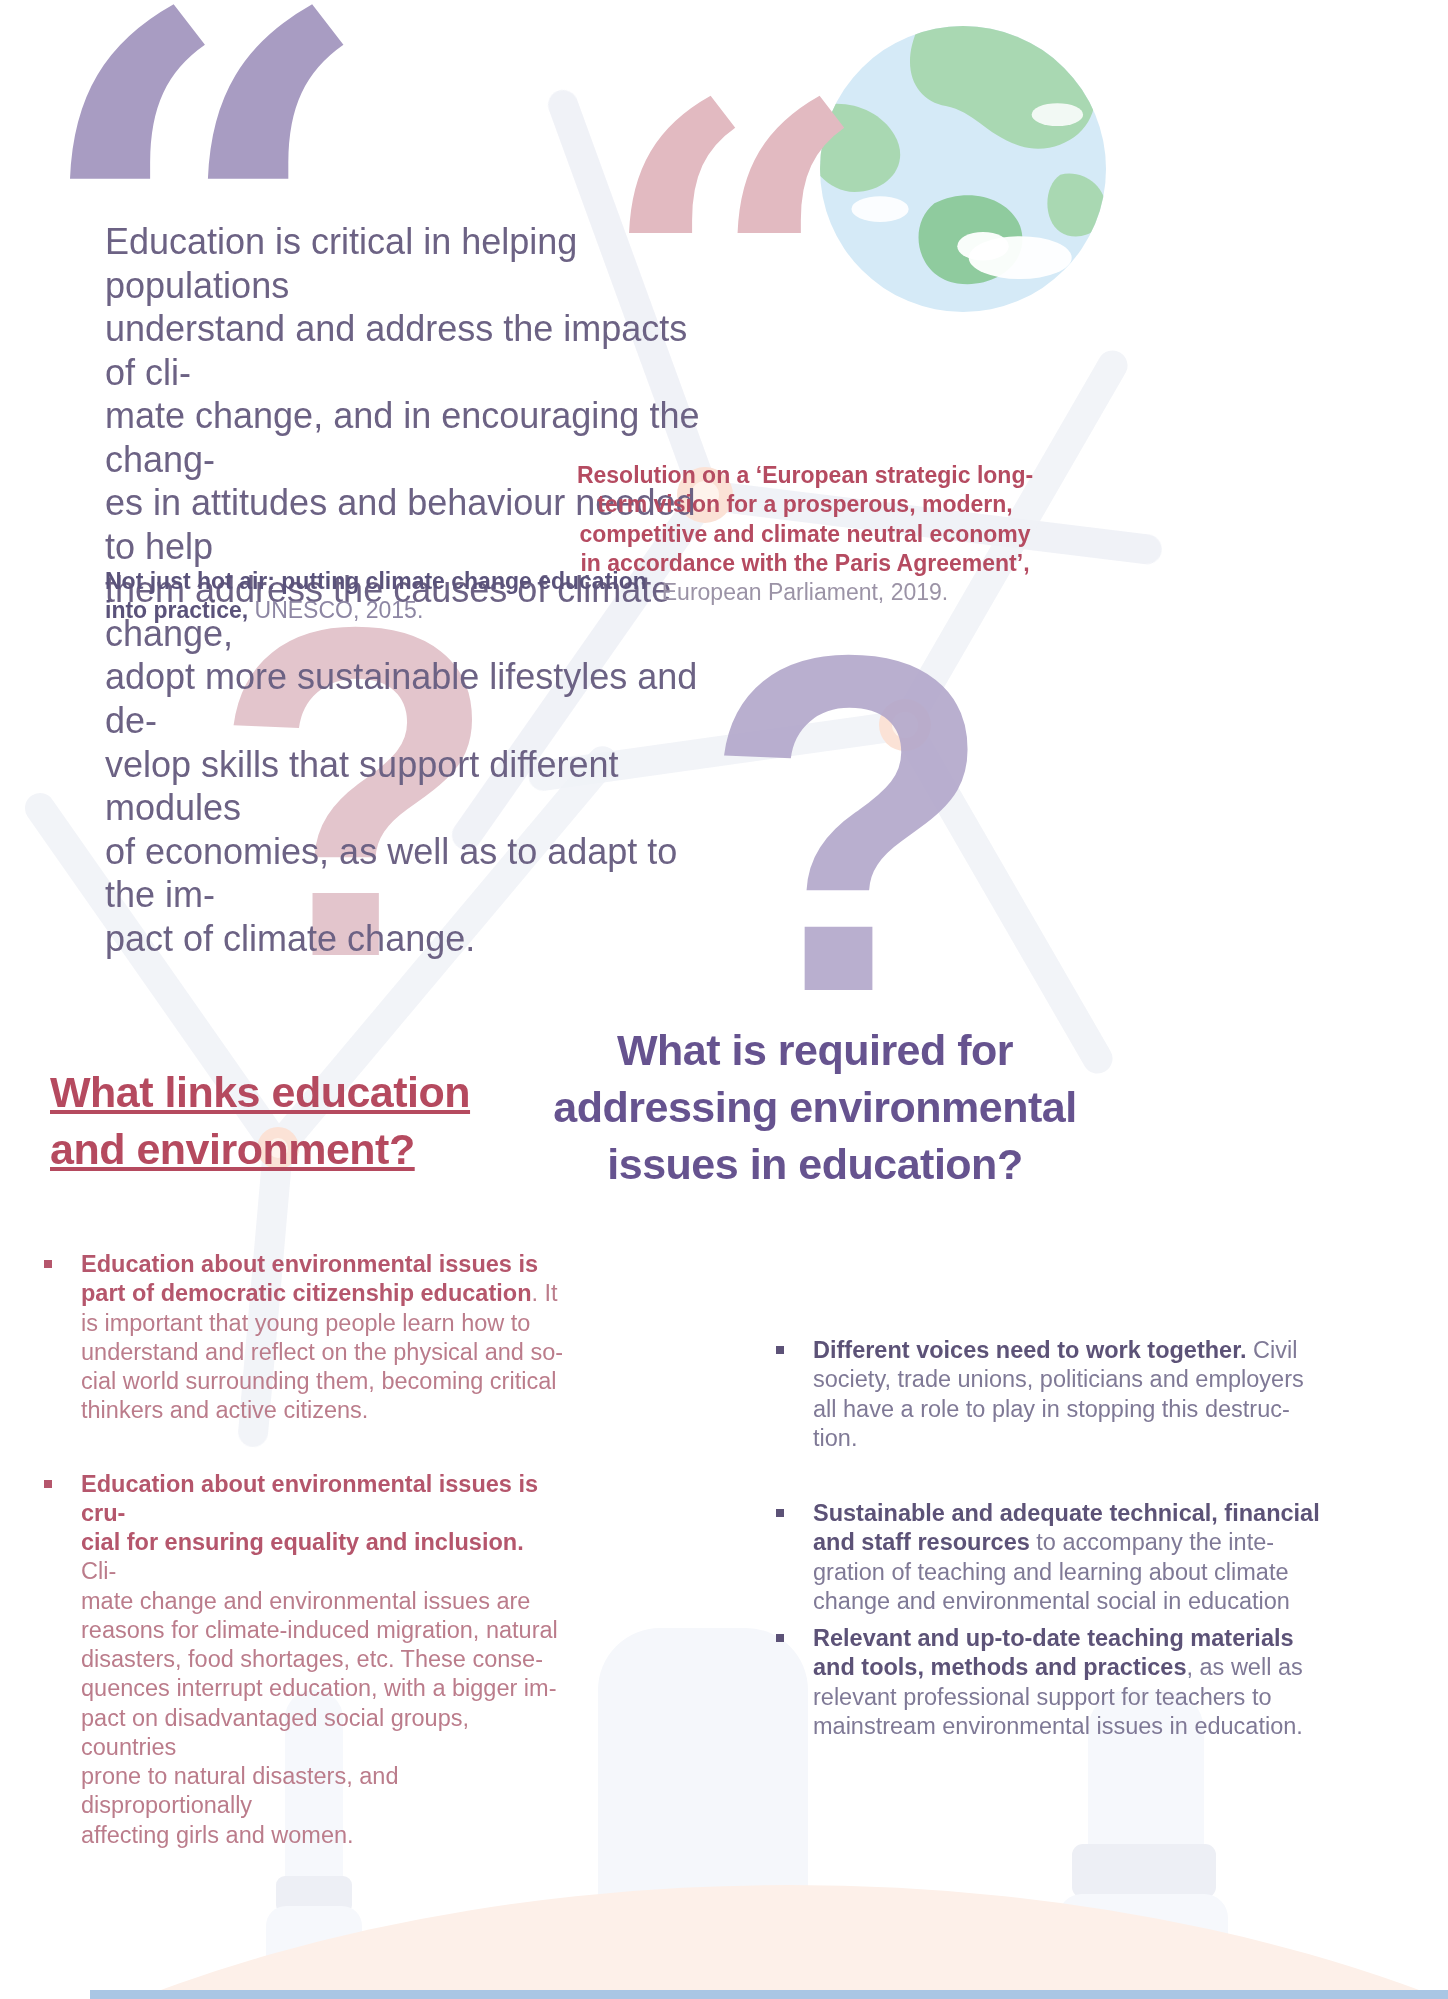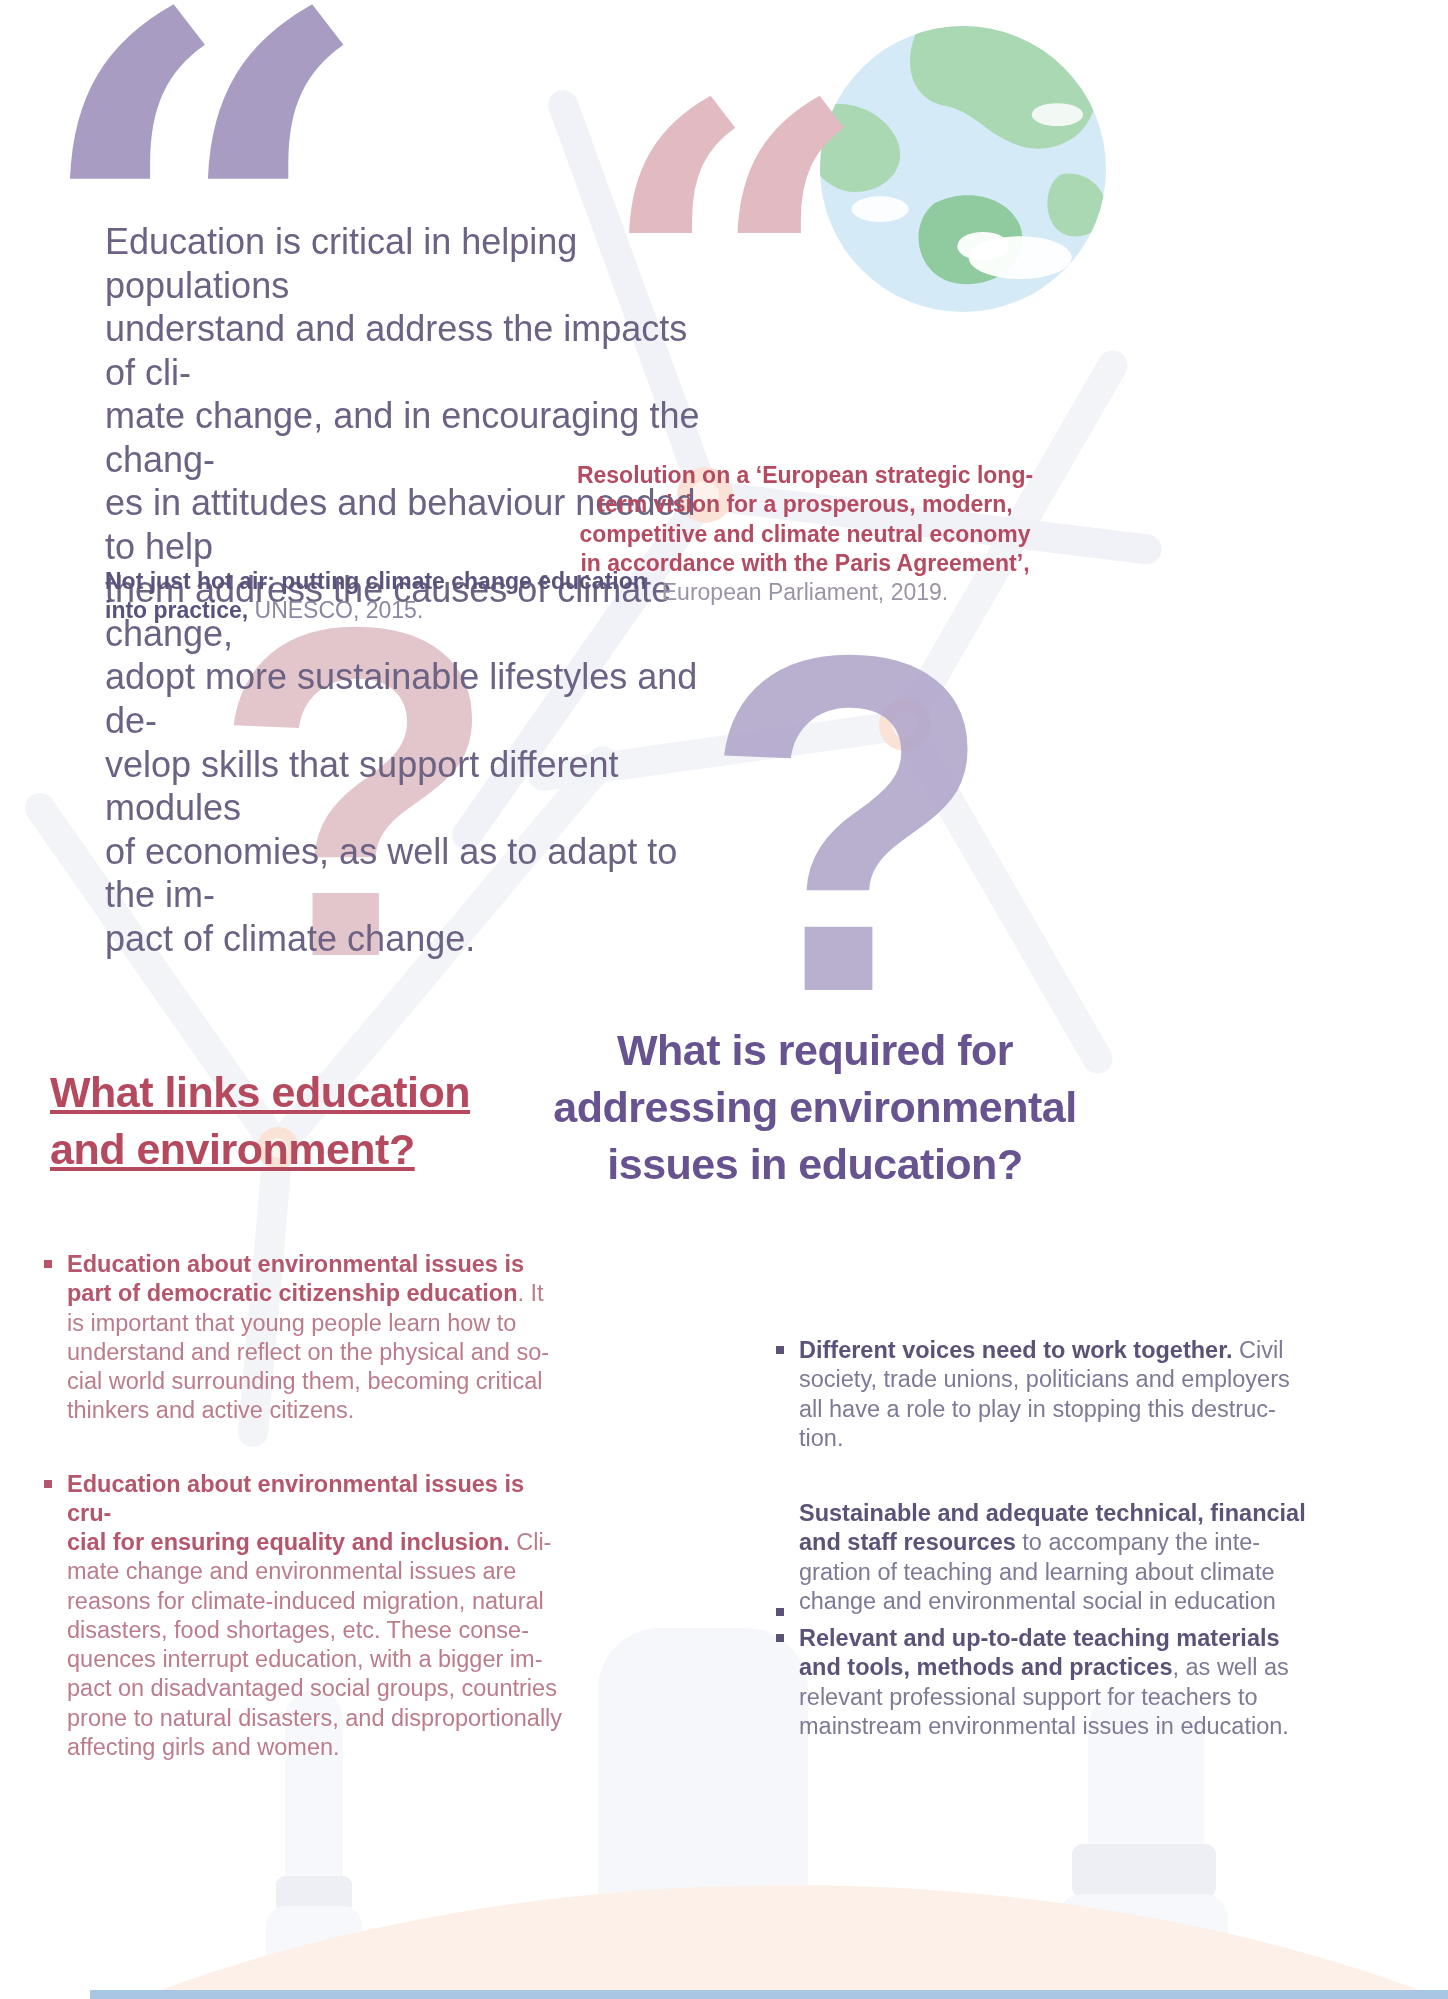--- a/index.html
+++ b/index.html
@@ -45,24 +45,24 @@
 
   
   .heading{z-index:2;font-weight:bold;font-size:43px;line-height:1.33;letter-spacing:-.5px;}
   .heading.l{left:42px;top:1056px;width:600px;color:#b54a5f;}
   .heading.r{left:520px;top:1022px;width:590px;text-align:center;color:#66538f;}
 
   
   .bullets{z-index:2;}
   .bullets.l{left:44px;top:1250px;width:520px;}
   .bullets.r{left:776px;top:1336px;width:610px;}
-  .bullet{display:flex;gap:15px;font-size:23.5px;line-height:1.245;}
+  .bullet{display:flex;gap:29px;font-size:23.5px;line-height:1.245;}
   .bullets.l .bullet{margin-bottom:44px;}
   .bullets.r .bullet{margin-bottom:46px;}
-  .bullets.r .bullet.tight{margin-bottom:8px;align-items:flex-end;}
+  .bullets.r .bullet.tight{margin-bottom:8px;}
   .marker{flex:0 0 auto;width:8px;height:8px;margin-top:10px;}
   .bullets.l .marker{background:#b5566c;}
   .bullets.r .marker{background:#5c5277;}
   .bullet .lead{font-weight:bold;}
   .bullets.l .lead{color:#b5566c;}
   .bullets.l .body{color:#bb7c8b;}
   .bullets.r .lead{color:#5c5277;}
   .bullets.r .body{color:#7f7996;}
 
   .globe{position:absolute;left:820px;top:26px;z-index:0;}

